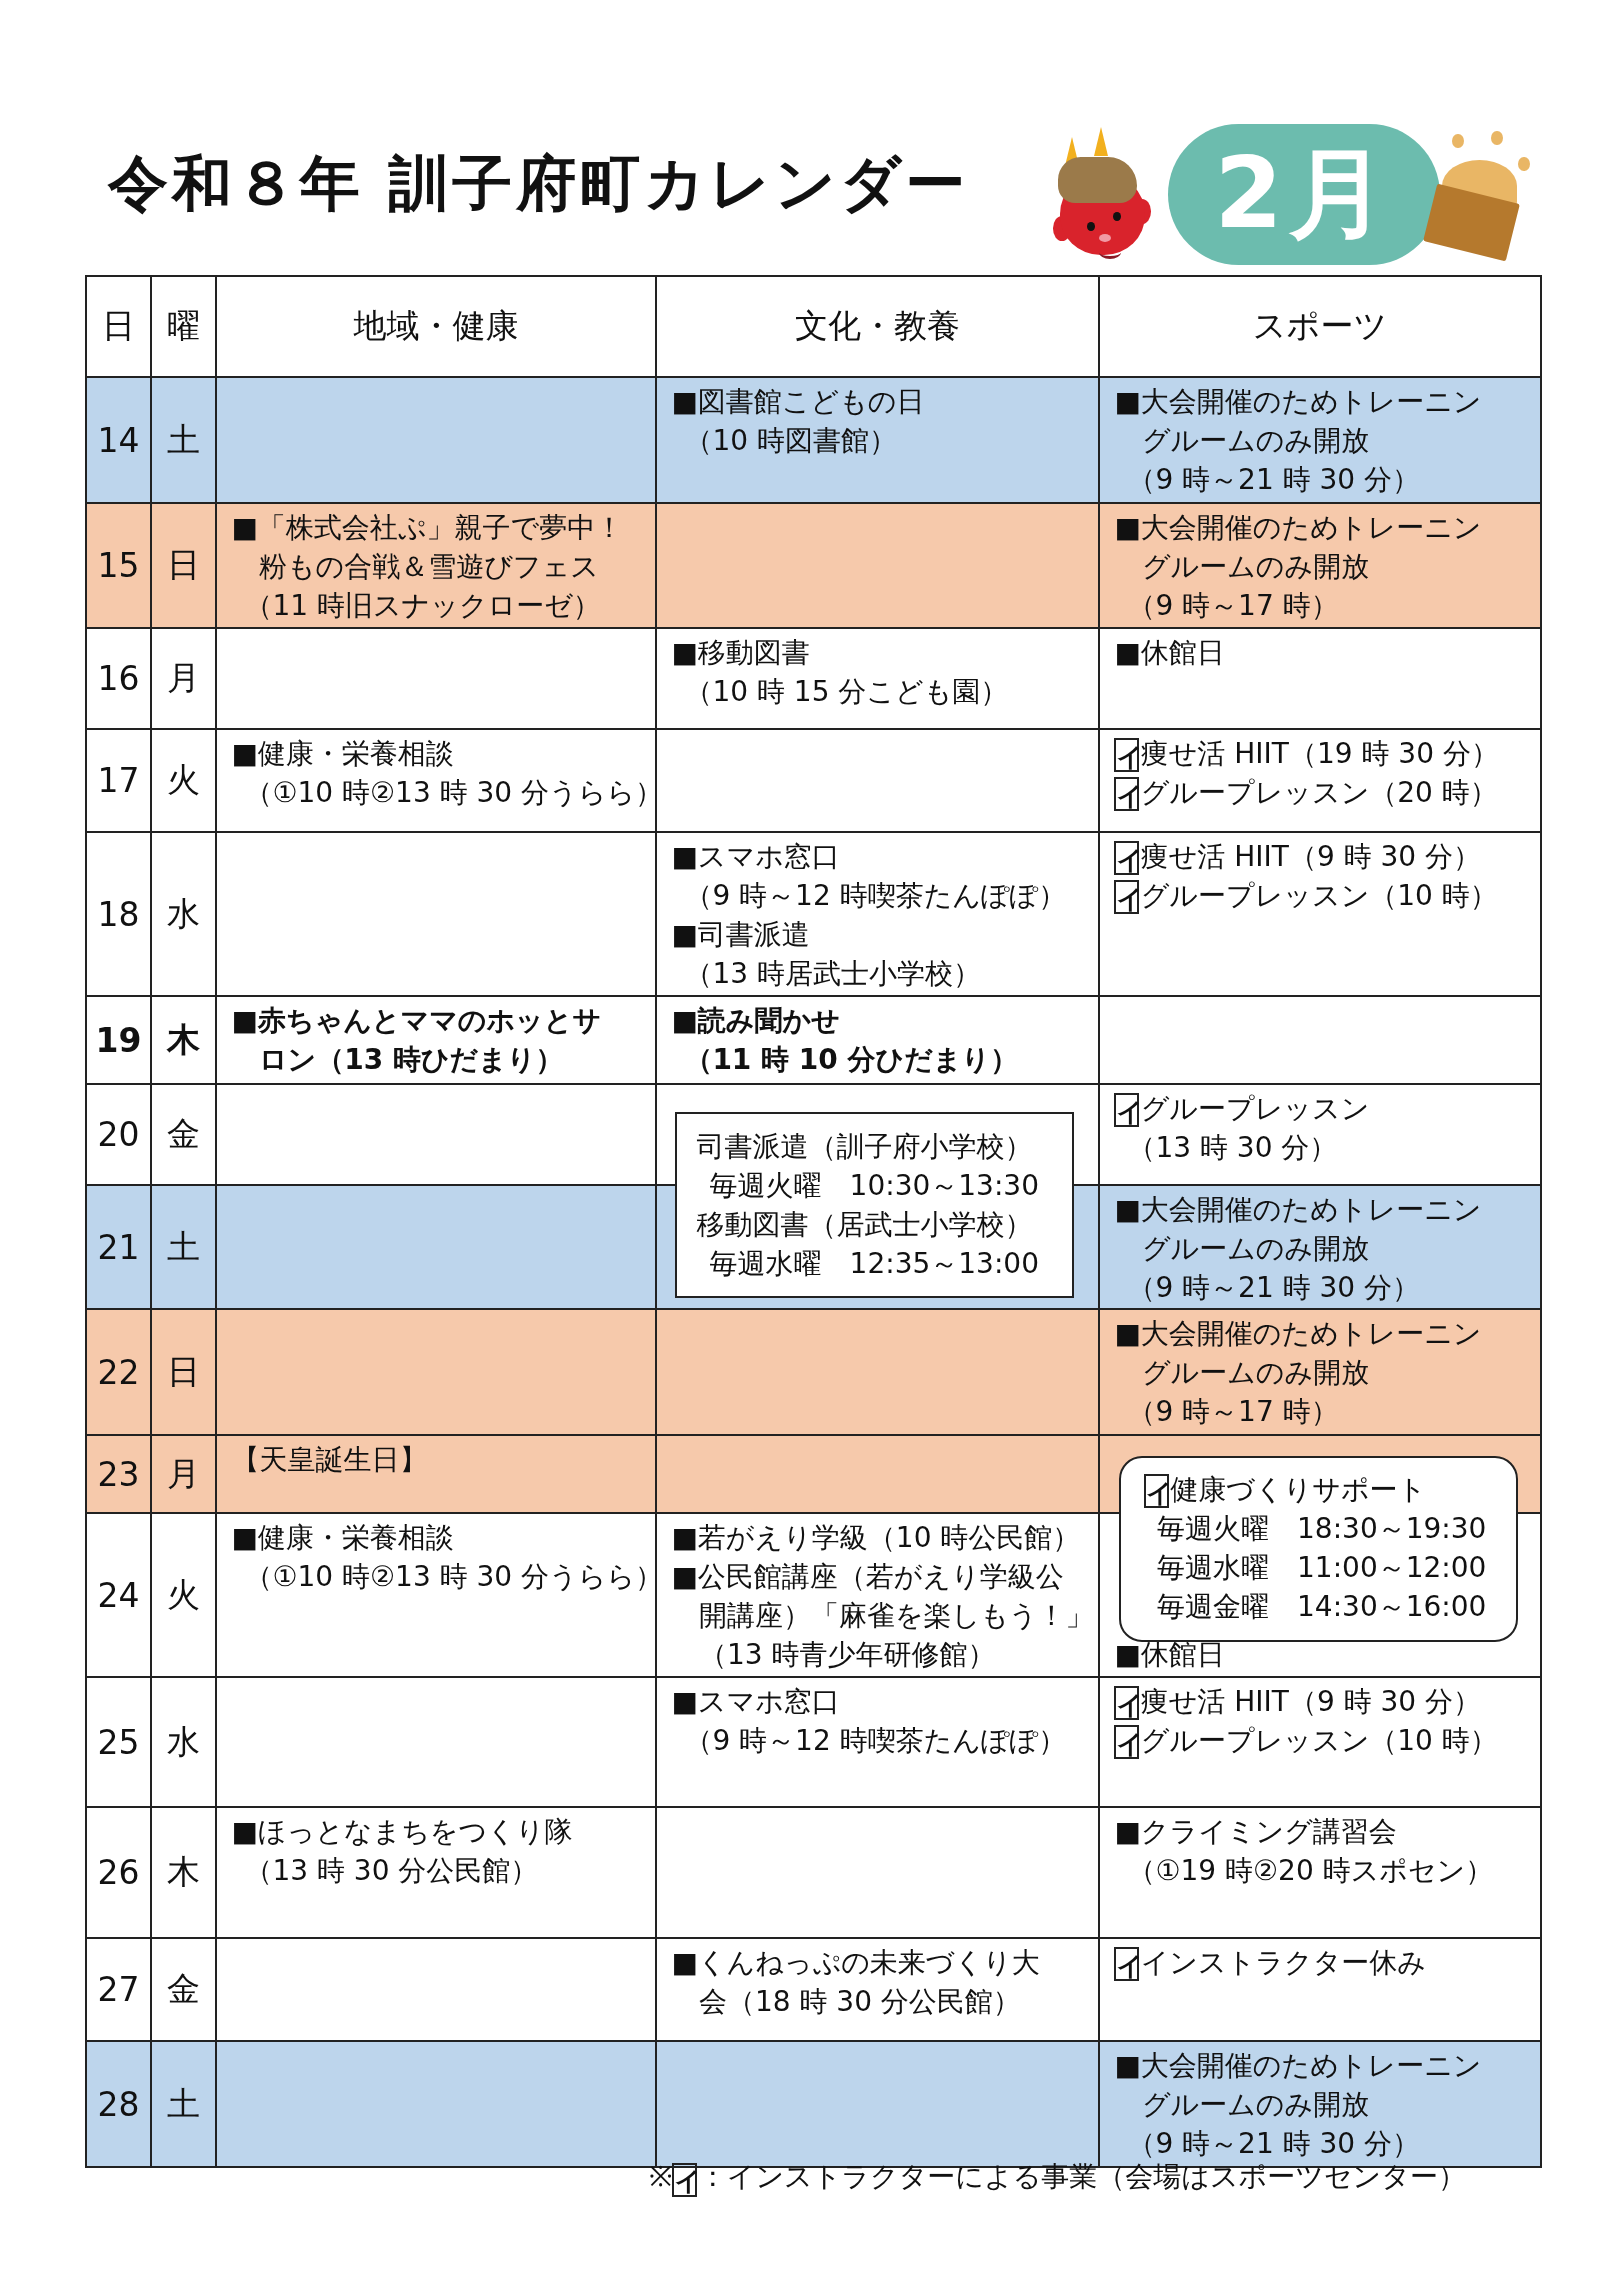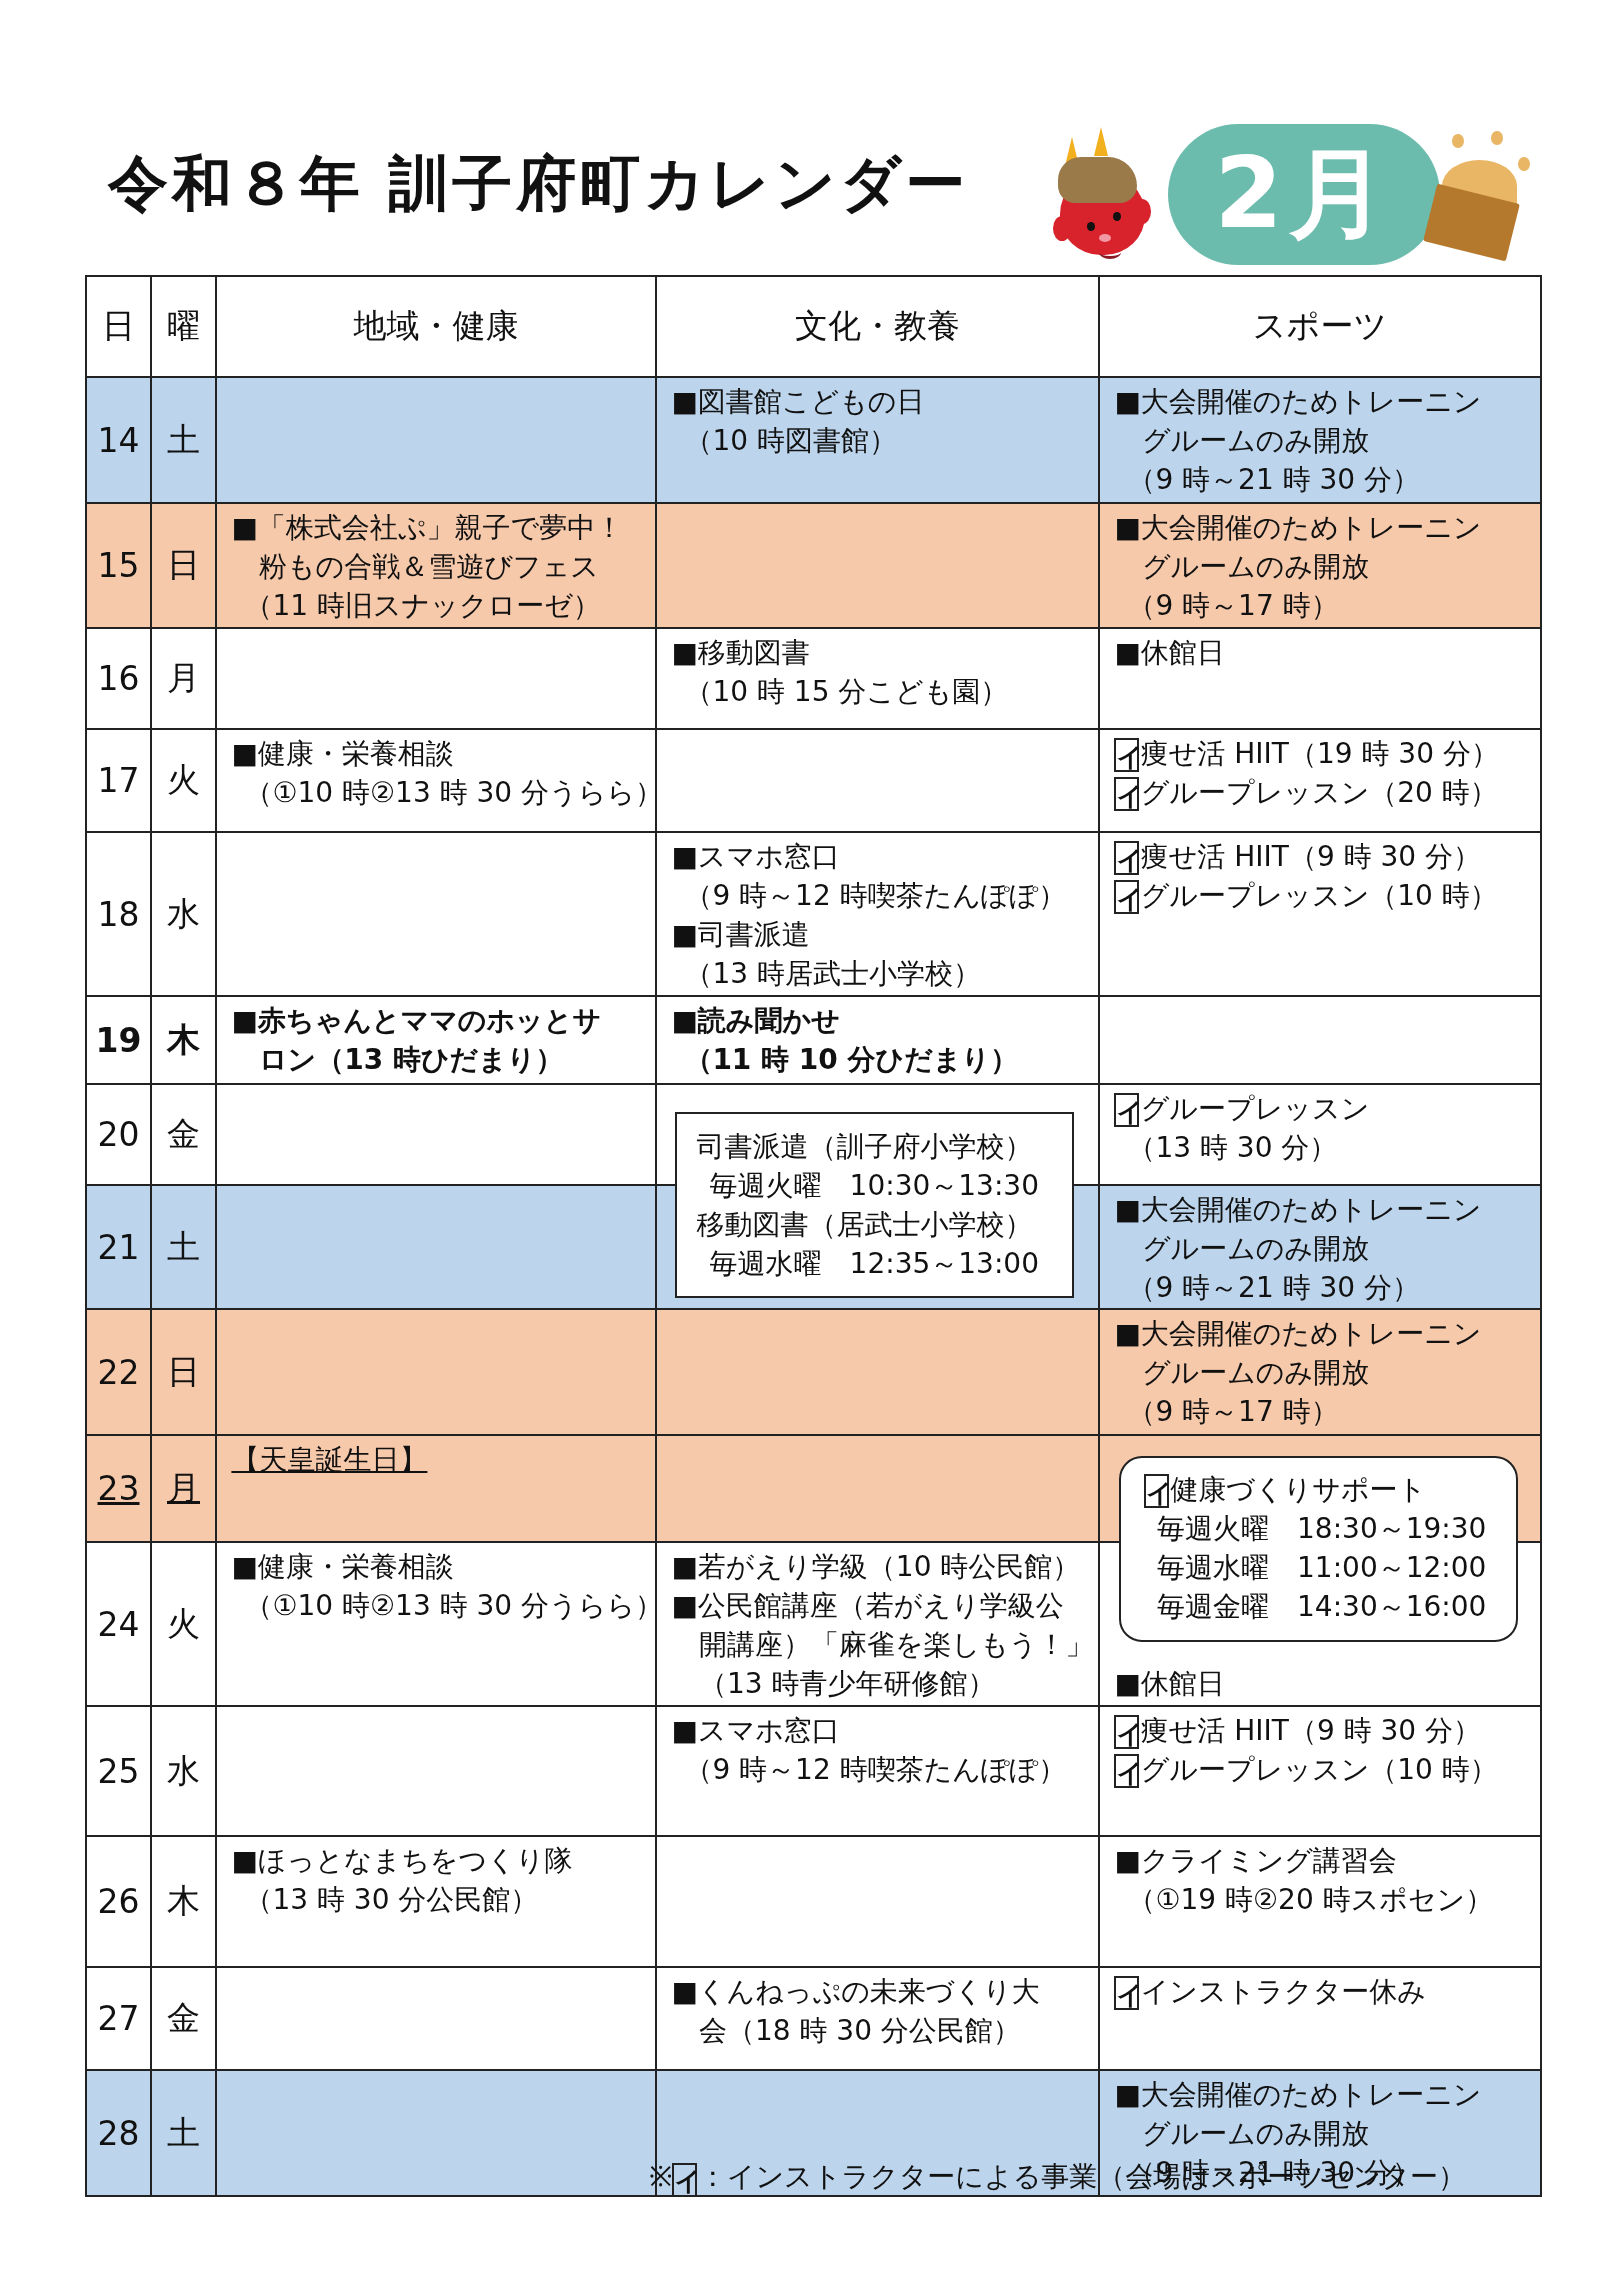--- a/index.html
+++ b/index.html
@@ -274,21 +274,21 @@
           <div class="cell"></div>
         </td>
         <td class="">
           <div class="cell">
             <div class="item"><span>■大会開催のためトレーニン</span></div>
             <div class="sub2"><span>グルームのみ開放</span></div>
             <div class="sub"><span>（9 時～17 時）</span></div>
           </div>
         </td>
       </tr>
-      <tr class="hol" style="height: 107px; text-decoration: underline;">
+      <tr class="hol" style="height: 78px;">
         <td class="num">23</td>
         <td class="dow">月</td>
         <td class="">
           <div class="cell">
             <div class="item"><span>【天皇誕生日】</span></div>
           </div>
         </td>
         <td class="">
           <div class="cell"></div>
         </td>

